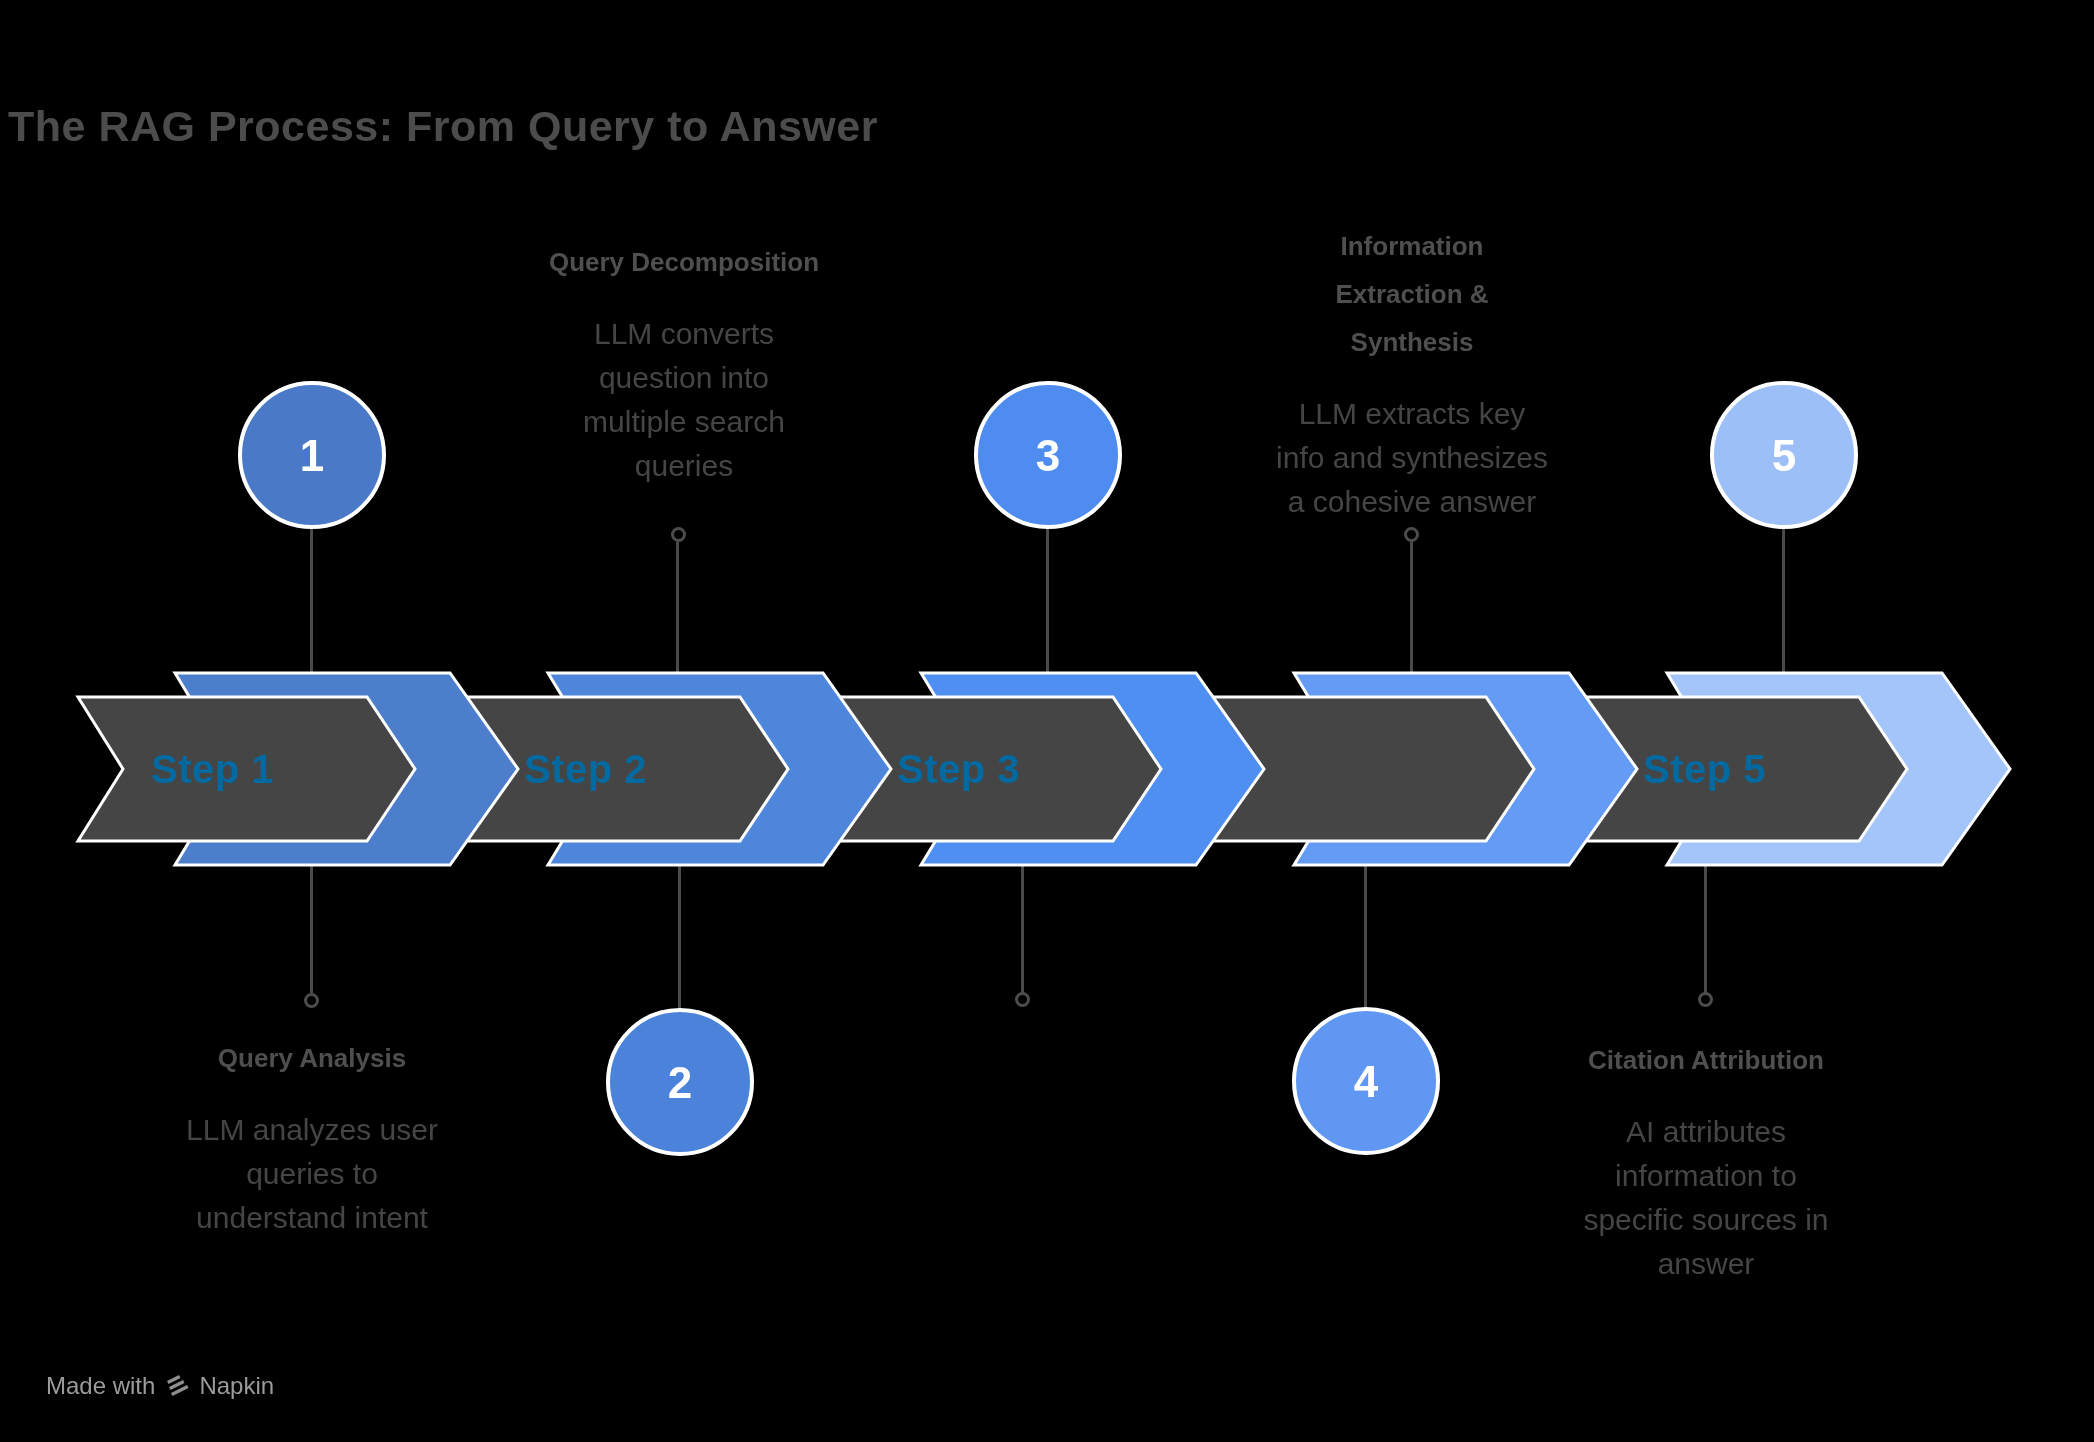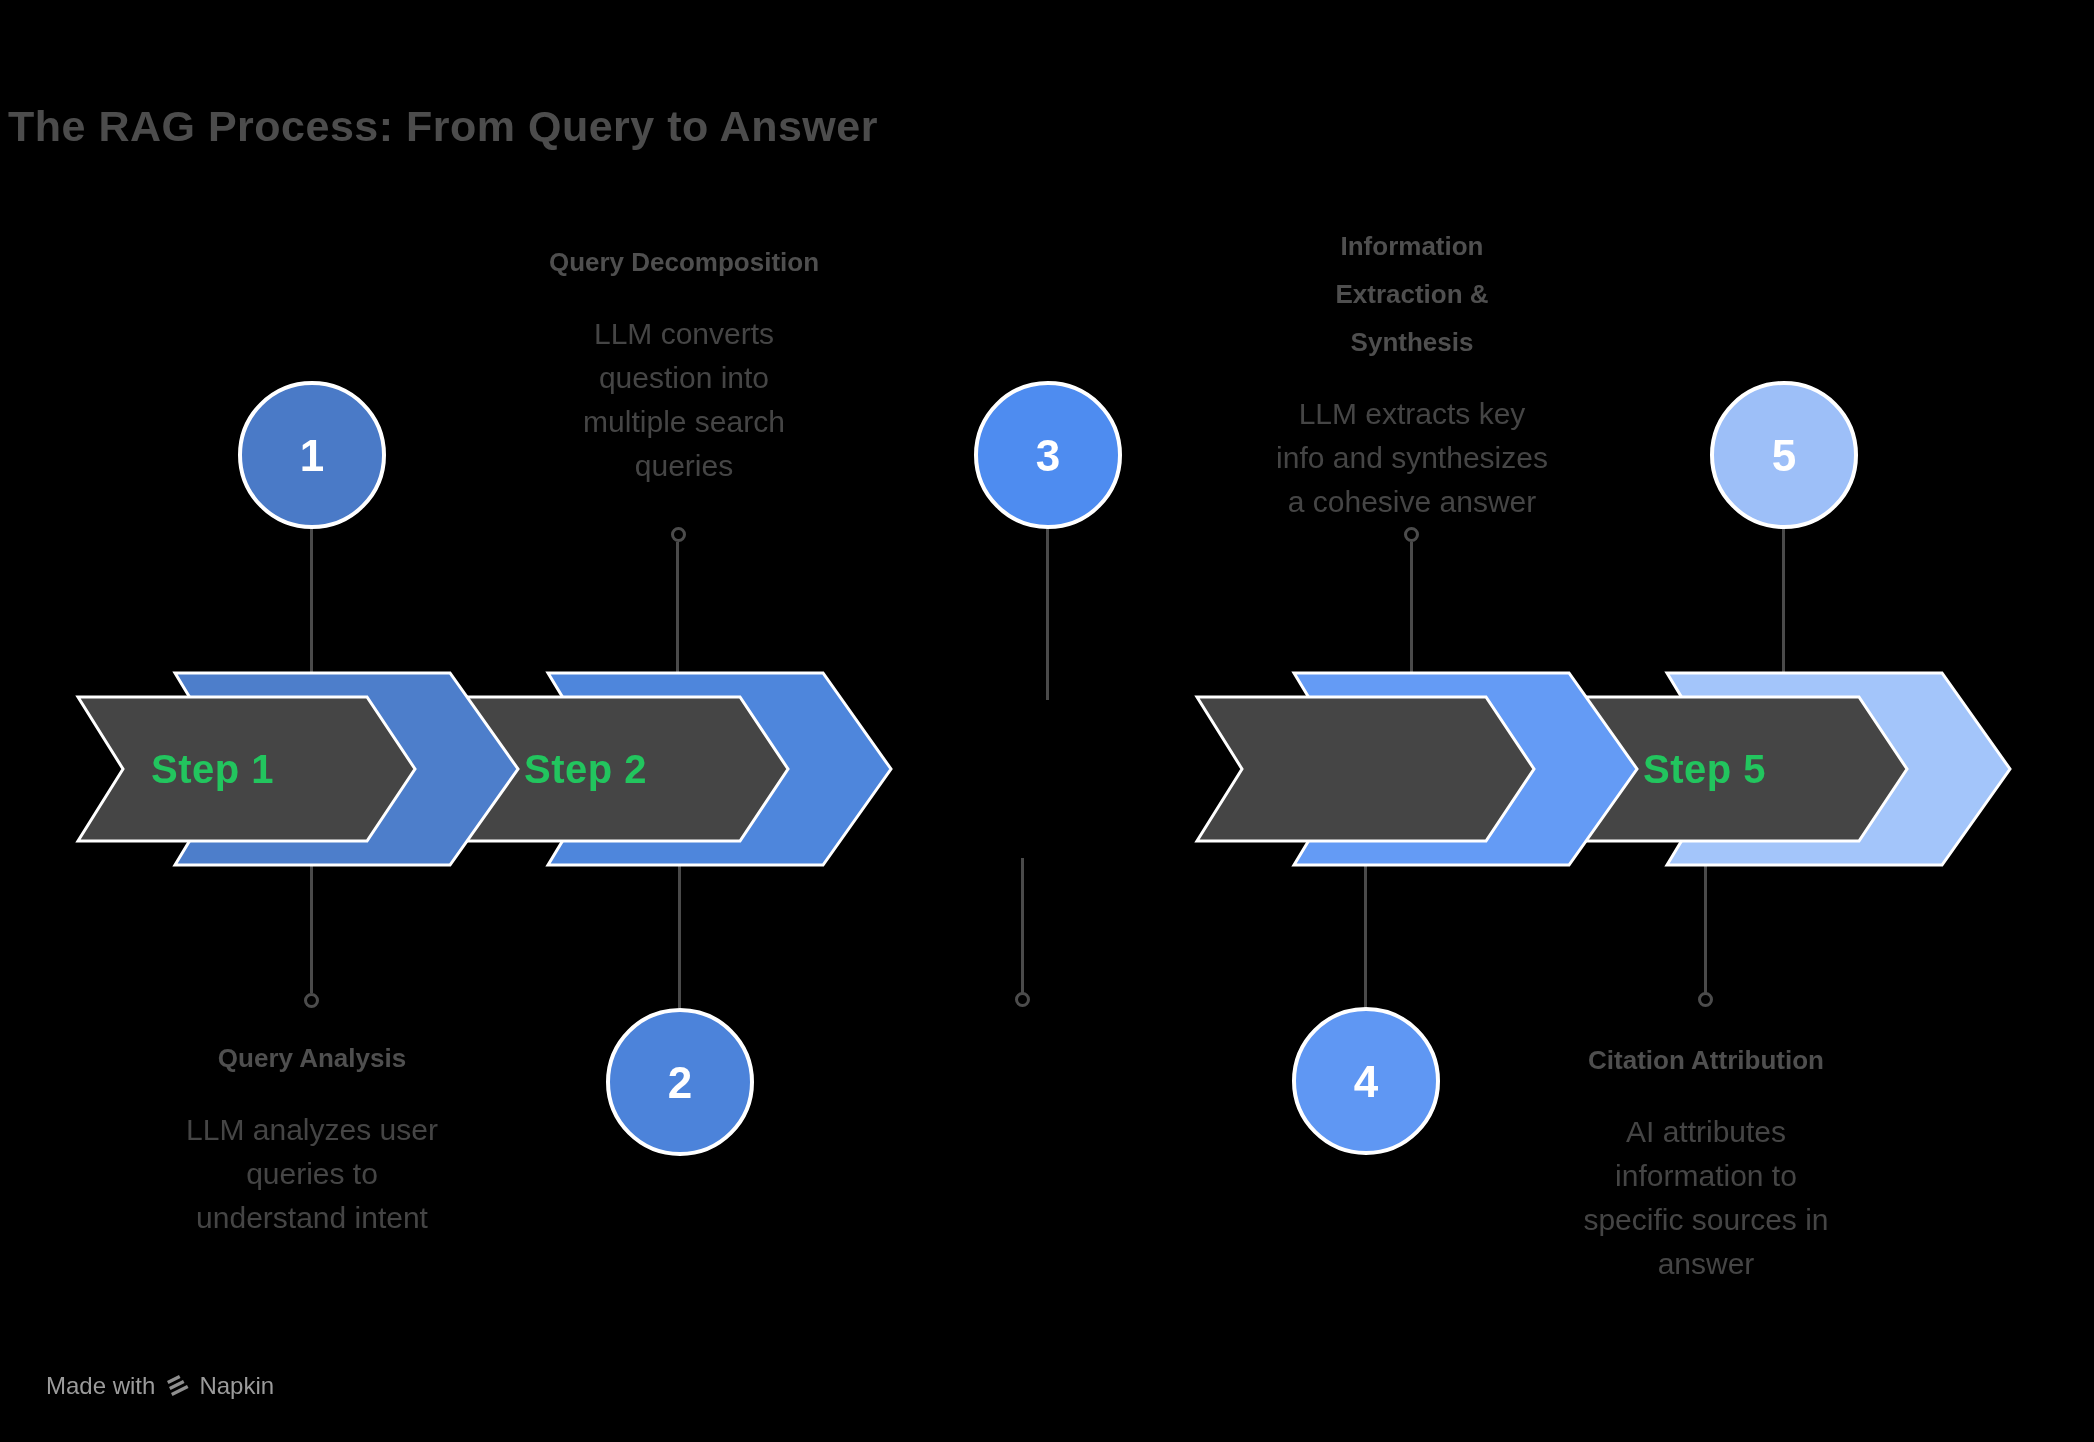--- a/index.html
+++ b/index.html
@@ -11,21 +11,21 @@
     position:absolute;top:102px;left:8px;width:100%;text-align:left;
     font-size:43px;font-weight:bold;color:#4c4c4c;letter-spacing:.5px;
   }
   
   .unit{position:absolute;top:673px;width:470px;height:192px;}
   .unit svg{overflow:visible;display:block;}
   .u1{left:78px;z-index:30;} .u2{left:451px;z-index:29;} .u3{left:824px;z-index:28;}
   .u4{left:1197px;z-index:27;} .u5{left:1570px;z-index:26;}
   .step-label{
     position:absolute;left:73px;top:24px;height:144px;display:flex;align-items:center;
-    color:#22c55e;font-size:40px;font-weight:bold;letter-spacing:.5px;
+    color:#0369a1;font-size:40px;font-weight:bold;letter-spacing:.5px;
   }
   
   .line{position:absolute;width:3px;background:#4a4a4a;z-index:1;}
   
   .ring{
     position:absolute;width:9px;height:9px;border:3px solid #4c4c4c;border-radius:50%;
     background:#000;z-index:3;
   }
   
   .numcircle{position:absolute;width:152px;height:152px;z-index:4;}
@@ -100,20 +100,27 @@
     </svg>
     <div class="step-label">Step 1</div>
   </div>
   <div class="unit u2">
     <svg width="470" height="192" viewBox="0 0 470 192">
       <polygon points="97,0 372,0 440,96 372,192 97,192 155,96" stroke="#ffffff" stroke-width="3" fill="#4e86dc"></polygon>
       <polygon points="0,24 289,24 337,96 289,168 0,168 45,96" fill="#454545" stroke="#ffffff" stroke-width="3"></polygon>
     </svg>
     <div class="step-label">Step 2</div>
   </div>
+  <div class="unit u3">
+    <svg width="470" height="192" viewBox="0 0 470 192">
+      <polygon points="97,0 372,0 440,96 372,192 97,192 155,96" stroke="#ffffff" stroke-width="3" fill="#4f8ff2"></polygon>
+      <polygon points="0,24 289,24 337,96 289,168 0,168 45,96" fill="#454545" stroke="#ffffff" stroke-width="3"></polygon>
+    </svg>
+    <div class="step-label">Step 3</div>
+  </div>
   <div class="unit u4">
     <svg width="470" height="192" viewBox="0 0 470 192">
       <polygon points="97,0 372,0 440,96 372,192 97,192 155,96" stroke="#ffffff" stroke-width="3" fill="#649bf5"></polygon>
       <polygon points="0,24 289,24 337,96 289,168 0,168 45,96" fill="#454545" stroke="#ffffff" stroke-width="3"></polygon>
     </svg>
   </div>
   <div class="unit u5">
     <svg width="470" height="192" viewBox="0 0 470 192">
       <polygon points="97,0 372,0 440,96 372,192 97,192 155,96" stroke="#ffffff" stroke-width="3" fill="#a3c5fa"></polygon>
       <polygon points="0,24 289,24 337,96 289,168 0,168 45,96" fill="#454545" stroke="#ffffff" stroke-width="3"></polygon>

